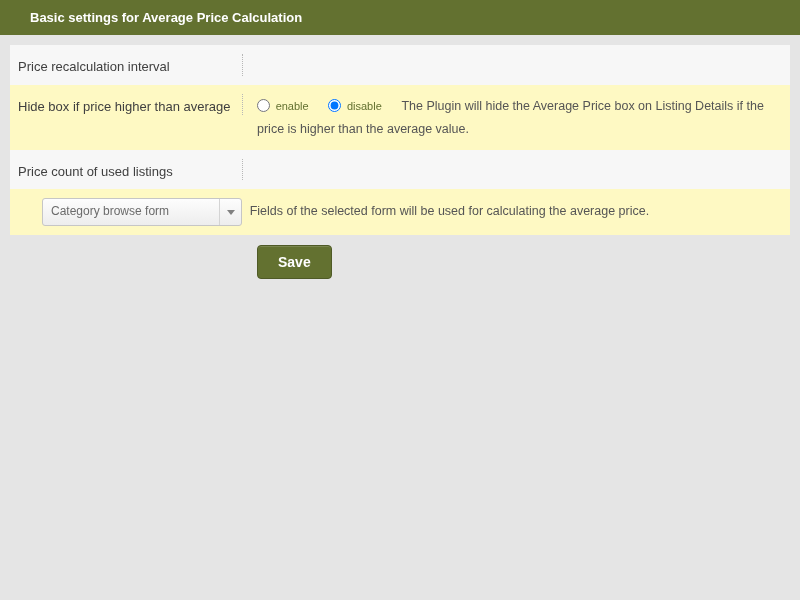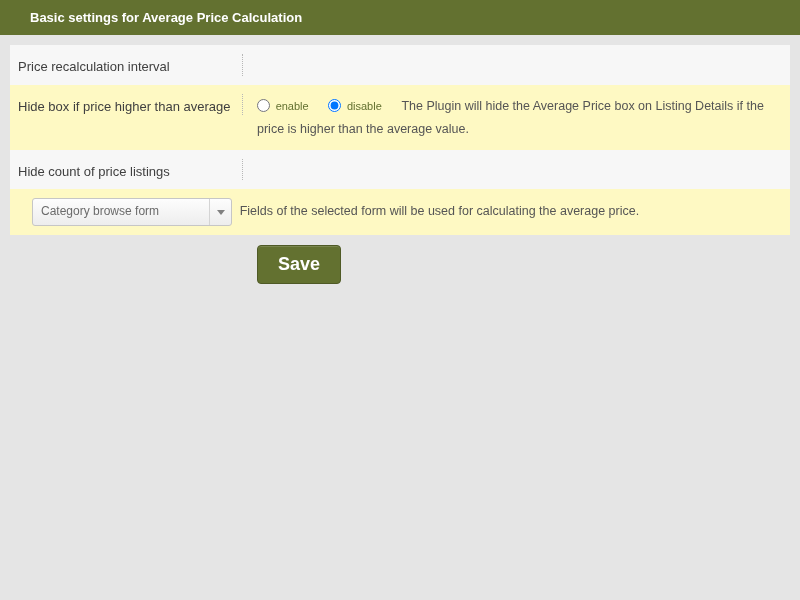--- a/index.html
+++ b/index.html
@@ -74,20 +74,21 @@
     .select-wrap {
       position: relative;
       display: inline-block;
       width: 200px;
       height: 28px;
       border: 1px solid #c6c6c6;
       border-radius: 3px;
       background: linear-gradient(#fdfdfd, #ededed);
       vertical-align: middle;
       margin-right: 4px;
+      margin-left: 10px;
     }
     .select-wrap .sel-text {
       position: absolute;
       left: 8px;
       top: 50%;
       transform: translateY(-50%);
       font-size: 12px;
       color: #6b6b6b;
     }
     .select-wrap .arrow {
@@ -113,21 +114,21 @@
     }
     .save-row {
       padding: 10px 0 0 247px;
     }
     .save-btn {
       background: #637130;
       color: #fff;
       border: 1px solid #4f5a26;
       border-radius: 4px;
       padding: 8px 20px;
-      font-size: 18px;
+      font-size: 14px;
       font-weight: bold;
       cursor: pointer;
       box-shadow: inset 0 1px 0 rgba(255,255,255,0.15);
       text-align: right;
     }
   </style>
 </head>
 <body>
 
 <div class="header">
@@ -149,21 +150,21 @@
       </span>
       <span class="radio-wrap">
         <input type="radio" name="hidebox" checked="" style="">
         <span class="radio-label">disable</span>
       </span>
       <span class="helper">The Plugin will hide the Average Price box on Listing Details if the price is higher than the average value.</span>
     </div>
   </div>
 
   <div class="row alt1">
-    <div class="label-col">Hide count of price listings</div>
+    <div class="label-col">Price count of used listings</div>
   </div>
 
   <div class="row alt2">
     <div class="value-col">
       <div class="select-wrap">
         <span class="sel-text">Category browse form</span>
         <span class="arrow"></span>
       </div>
       <span class="helper">Fields of the selected form will be used for calculating the average price.</span>
     </div>

